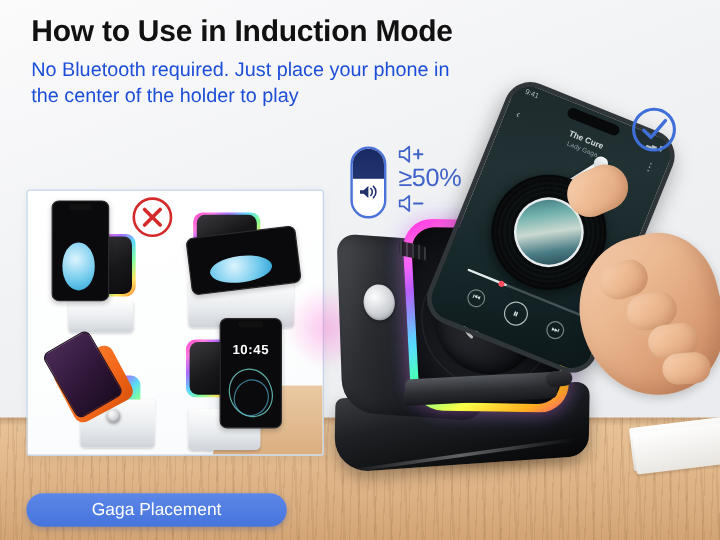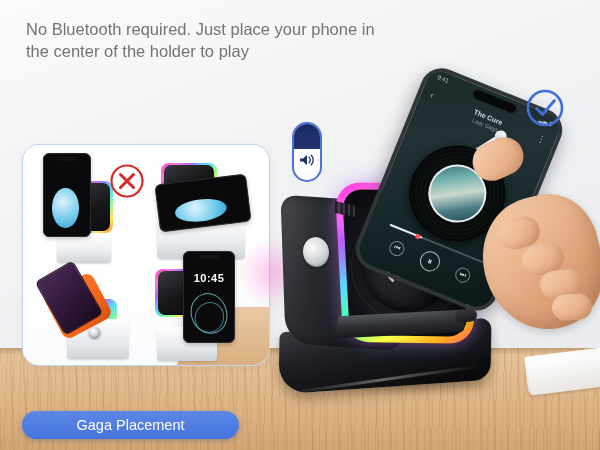--- a/index.html
+++ b/index.html
@@ -48,30 +48,30 @@
     border-radius:2px; box-shadow:0 2px 2px rgba(0,0,0,.10);
   }
 
   
   .header { position:absolute; left:26px; top:12px; width:520px; }
   .title {
     font-size:25px; font-weight:bold; color:#111; letter-spacing:-0.2px;
     line-height:1.15;
   }
   .subtitle {
-    margin-top:7px; font-size:16.5px; color:#737373; line-height:1.32;
+    margin-top:7px; font-size:16.5px; color:#1d4ed8; line-height:1.32;
     max-width:370px;
   }
 
   
   .wrong-card {
-    position:absolute; left:22px; top:144px; width:248px; height:222px;
+    position:absolute; left:22px; top:158px; width:248px; height:222px;
     background:linear-gradient(170deg,#ffffff 0%,#fdfefe 60%,#f8fafc 100%);
     border:1.4px solid #c3d6ea;
-    border-radius:17px;
+    border-radius:3px;
     box-shadow:0 2px 7px rgba(60,90,130,.07);
     overflow:hidden;
   }
   
   .card-desk{
     position:absolute; right:0; bottom:0; width:92px; height:58px;
     background:linear-gradient(180deg,#e9c79f,#d9ab7a);
     clip-path:polygon(22% 0,100% 0,100% 100%,0 100%);
     opacity:.95;
   }
@@ -387,20 +387,21 @@
 </head>
 <body>
 
 <div class="stage">
 
   <div class="wall"></div>
   <div class="desk"></div>
   <div class="paper-stack"></div>
 
   <div class="header">
+    <div class="title">How to Use in Induction Mode</div>
     <div class="subtitle">No Bluetooth required. Just place your phone in the center of the holder to play</div>
   </div>
 
   <div class="wrong-card">
     <div class="card-wall-shadow"></div>
     <div class="card-desk"></div>
 
     <div class="mini" style="left:16px; top:8px; width:78px; height:110px;">
       <div class="rgb" style="left:30px; top:28px; width:44px; height:52px;"></div>
       <div class="pad" style="left:33px; top:30px; width:38px; height:48px;"></div>
@@ -452,20 +453,35 @@
       <div class="vol-fill"></div>
       <div class="vol-spk">
         <svg width="16" height="13" viewBox="0 0 16 13">
           <path d="M1 5h3l4-3.4v9.8L4 8H1z" fill="#1f2f6a"></path>
           <path d="M10 3.6a4 4 0 010 5.8" stroke="#1f2f6a" stroke-width="1.3" fill="none" stroke-linecap="round"></path>
           <path d="M12.2 1.8a6.4 6.4 0 010 9.4" stroke="#1f2f6a" stroke-width="1.3" fill="none" stroke-linecap="round"></path>
         </svg>
       </div>
     </div>
 
+    <div class="vol-right">
+      <div class="vol-up">
+        <svg width="28" height="15" viewBox="0 0 28 15">
+          <path d="M1 5h3.4L9 1.2v12.6L4.4 10H1z" fill="none" stroke="#3f63c8" stroke-width="1.5" stroke-linejoin="round"></path>
+          <path d="M13 7.5h7 M16.5 4v7" stroke="#3f63c8" stroke-width="1.7" stroke-linecap="round"></path>
+        </svg>
+      </div>
+      <div class="vol-pct">≥50%</div>
+      <div class="vol-dn">
+        <svg width="28" height="15" viewBox="0 0 28 15">
+          <path d="M1 5h3.4L9 1.2v12.6L4.4 10H1z" fill="none" stroke="#3f63c8" stroke-width="1.5" stroke-linejoin="round"></path>
+          <path d="M13 7.5h7" stroke="#3f63c8" stroke-width="1.7" stroke-linecap="round"></path>
+        </svg>
+      </div>
+    </div>
   </div>
 
   <div class="check-badge">
     <svg width="44" height="44" viewBox="0 0 44 44">
       <circle cx="22" cy="22" r="17" fill="none" stroke="#3f6fd8" stroke-width="2.6"></circle>
       <path d="M13.5 22.5 L19.5 28.5 L31.5 14.5" fill="none" stroke="#3f6fd8" stroke-width="2.8" stroke-linecap="round" stroke-linejoin="round"></path>
     </svg>
   </div>
 
   <div class="stand-wrap">

